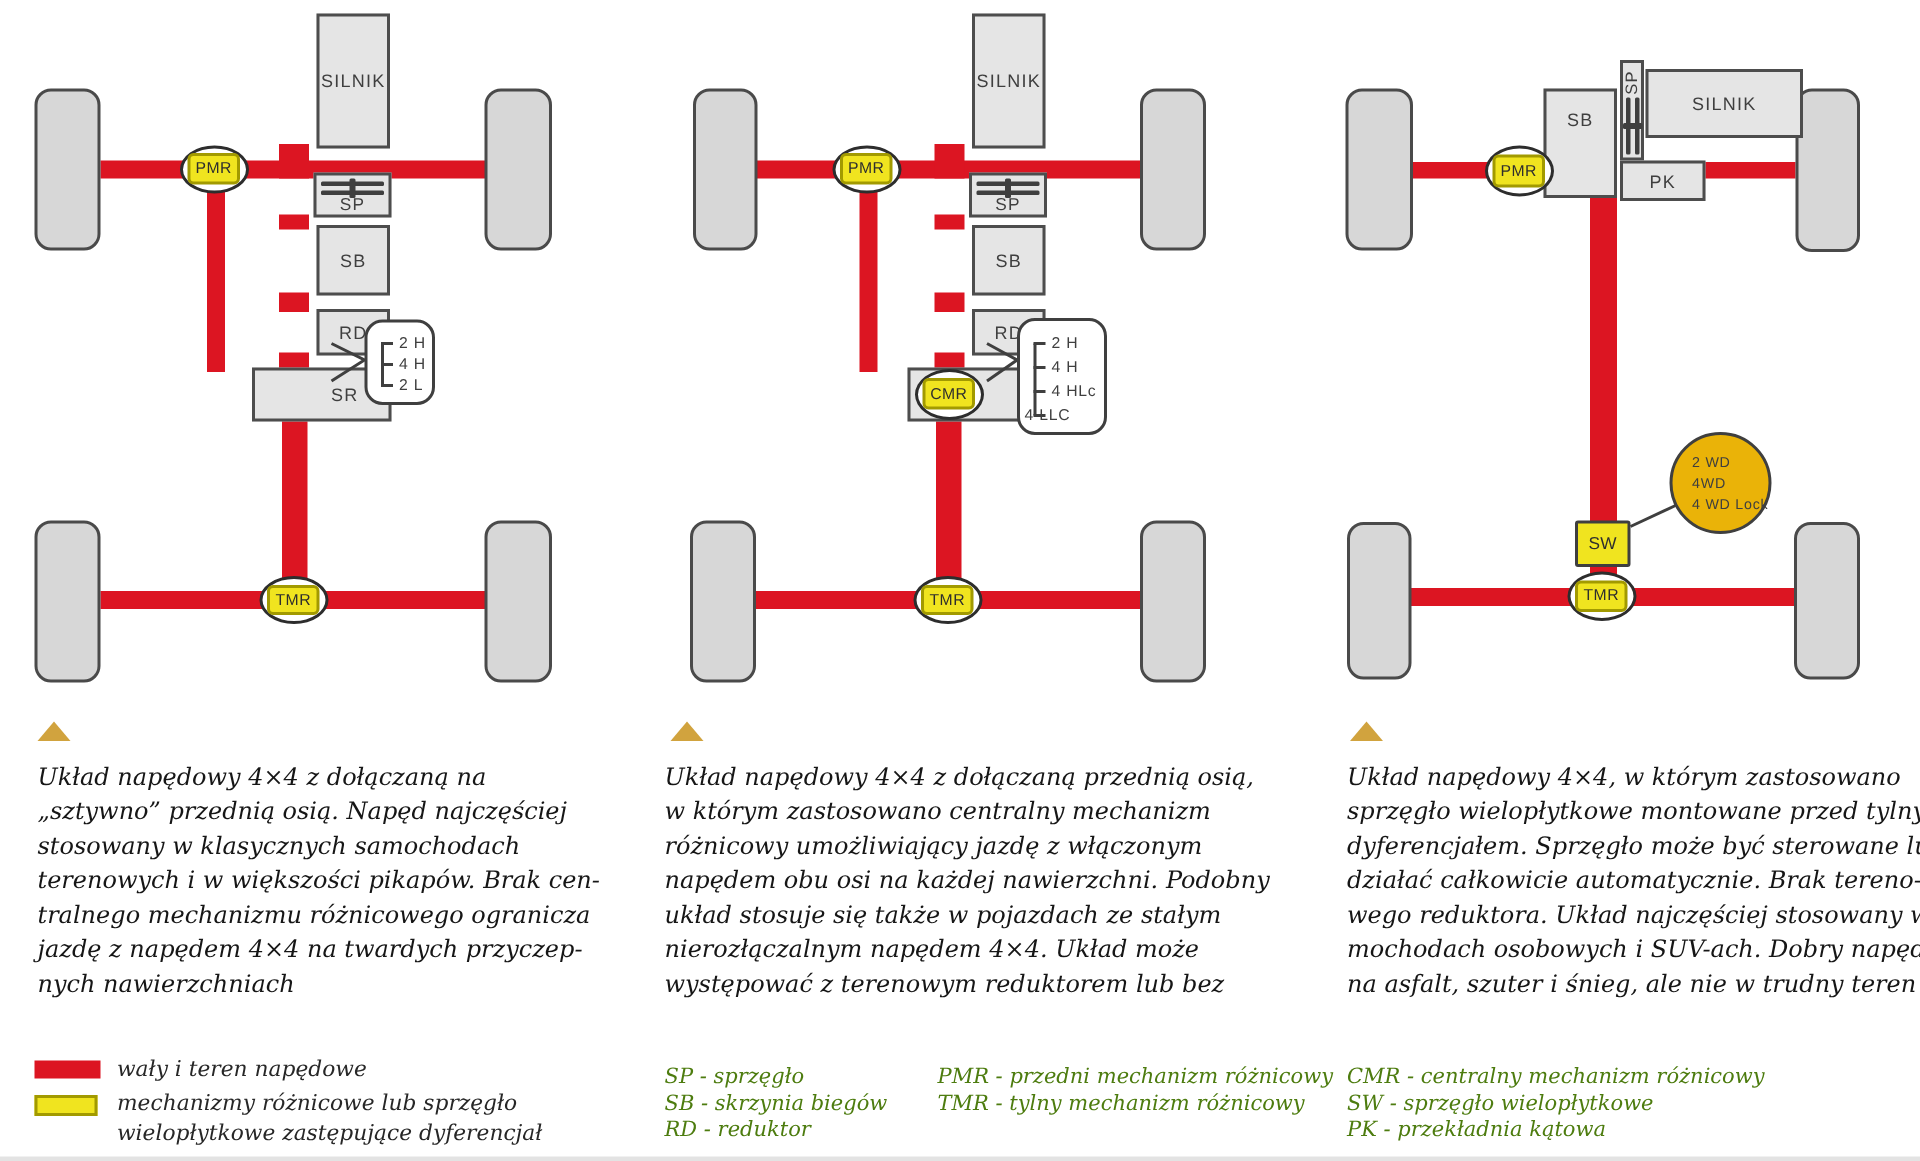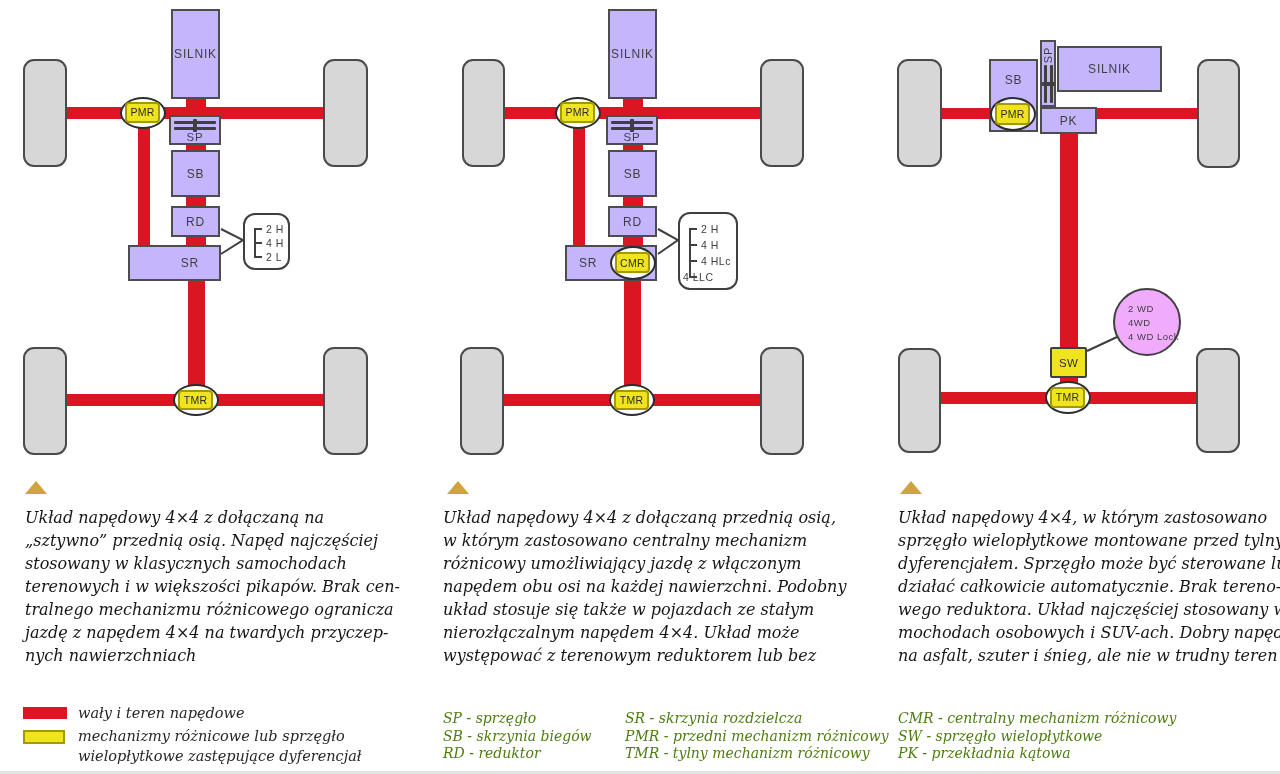--- a/index.html
+++ b/index.html
@@ -2,33 +2,33 @@
 <html><head>
 <meta charset="utf-8">
 <style>
   html,body { margin:0; padding:0; background:#fff; }
   .page { position:relative; width:1280px; height:774px; background:#ffffff;
           font-family:"Liberation Sans",sans-serif; overflow:hidden; }
   .sect { position:absolute; top:0; height:774px; }
   .wheel { position:absolute; background:#d7d7d7; border:2px solid #4a4a4a;
            border-radius:11px; box-sizing:border-box; }
   .red  { position:absolute; background:#dc1522; }
-  .gbox { position:absolute; background:#c4b5fd; border:2px solid #4d4d4d;
+  .gbox { position:absolute; background:#e5e5e5; border:2px solid #4d4d4d;
           box-sizing:border-box; color:#3f3f3f; display:flex;
           align-items:center; justify-content:center;
-          font-size:12px; letter-spacing:0.8px; }
+          font-size:12px; letter-spacing:0.8px;margin-left:40px; }
   .emark { position:absolute; background:#fff; border:2.5px solid #2d2d2d;
            border-radius:50%; box-sizing:border-box; }
   .ymark { position:absolute; background:#f0e41f; border:2px solid #a29a00;
            border-radius:4px; box-sizing:border-box; display:flex;
            align-items:center; justify-content:center; font-size:10.5px;
            color:#2e2e2e; letter-spacing:0.3px; }
   .callout { position:absolute; background:#fff; border:2px solid #3f3f3f;
              border-radius:12px; box-sizing:border-box; }
-  .circle-callout { position:absolute; background:#f0abfc; border:2px solid #3f3f3f;
+  .circle-callout { position:absolute; background:#eab308; border:2px solid #3f3f3f;
              border-radius:50%; box-sizing:border-box; }
   .mode { position:absolute; font-size:10.5px; color:#3f3f3f;
           letter-spacing:0.5px; white-space:nowrap; }
   .vline { position:absolute; width:0; border-left:2px solid #3f3f3f; }
   .tick  { position:absolute; height:2px; background:#3f3f3f; }
   .bar   { position:absolute; background:#3f3f3f; border-radius:1px; }
   .clutch-h { position:relative; width:42px; height:13px; margin:2px auto 0 auto; }
   .sp-lbl { font-size:11.5px; letter-spacing:0.8px; color:#3f3f3f;
             text-align:center; line-height:12px; }
   .tri { position:absolute; width:0; height:0; border-left:11px solid transparent;
@@ -212,21 +212,20 @@
 układ stosuje się także w pojazdach ze stałym
 nierozłączalnym napędem 4×4. Układ może
 występować z terenowym reduktorem lub bez</div>
 
     <div class="gloss" style="left:13px;top:710px">
       <div>SP - sprzęgło</div>
       <div>SB - skrzynia biegów</div>
       <div>RD - reduktor</div>
     </div>
     <div class="gloss" style="left:195px;top:710px">
-      <div>SR - skrzynia rozdzielcza</div>
       <div>PMR - przedni mechanizm różnicowy</div>
       <div>TMR - tylny mechanizm różnicowy</div>
     </div>
   </div>
 
   <div class="sect" style="left:860px;width:420px">
 
     <div class="red" style="left:80px;top:108px;width:55px;height:11px"></div>
     <div class="red" style="left:235px;top:108px;width:102px;height:11px"></div>
     <div class="red" style="left:80px;top:392px;width:257px;height:12px"></div>

